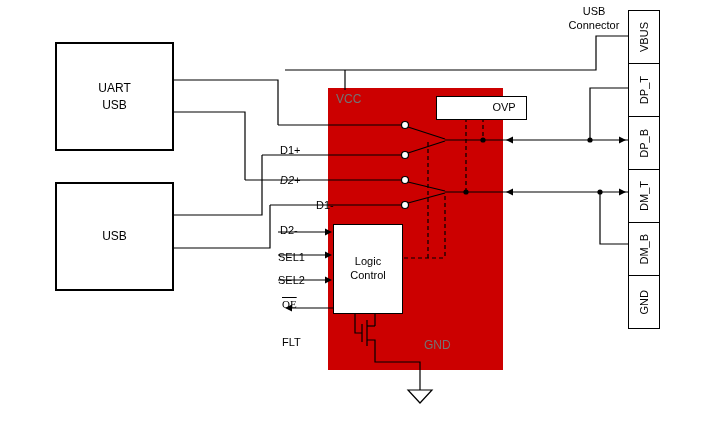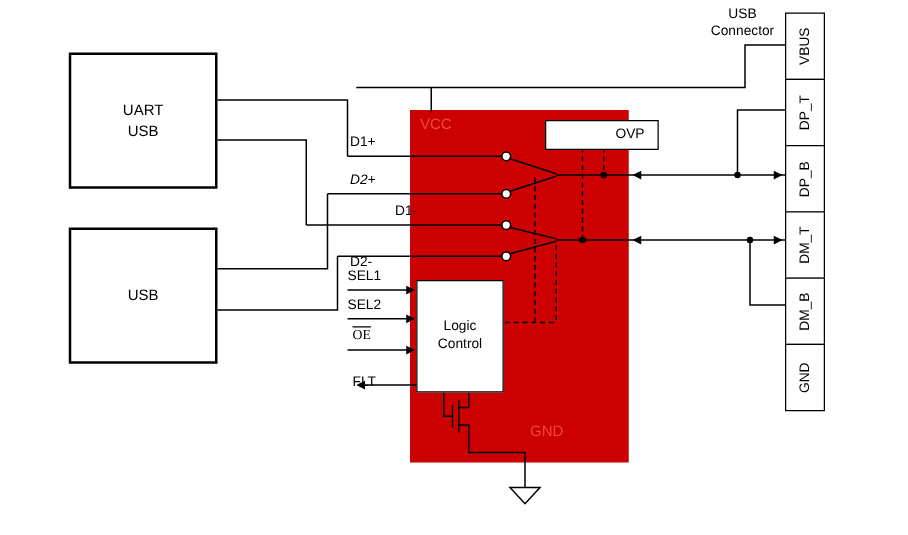--- a/index.html
+++ b/index.html
@@ -4,22 +4,22 @@
 <style>
   html,body{margin:0;padding:0;background:#fff;}
   body{font-family:"Liberation Sans",sans-serif;color:#000;}
   #canvas{position:relative;width:726px;height:428px;background:#fff;overflow:hidden;}
   .src-box{position:absolute;background:#fff;border:2px solid #000;display:flex;flex-direction:column;
            align-items:center;justify-content:center;font-size:12px;line-height:1.35;z-index:3;text-align:center;}
   .ic-block{position:absolute;background:#cc0000;z-index:1;}
   .white-box{position:absolute;background:#fff;border:1px solid #000;display:flex;flex-direction:column;
              align-items:center;justify-content:center;font-size:11px;line-height:1.25;z-index:3;text-align:center;}
   .svg-layer{position:absolute;left:0;top:0;z-index:2;}
-  .sig-label{position:absolute;font-size:11px;z-index:4;white-space:nowrap;}
-  .ic-label{position:absolute;font-size:12px;color:#ef4444;z-index:4;white-space:nowrap;}
+  .sig-label{position:absolute;font-size:11px;z-index:4;white-space:nowrap;margin-top:36px;}
+  .ic-label{position:absolute;font-size:12px;color:#737373;z-index:4;white-space:nowrap;}
   .overbar{text-decoration:overline;font-family:Liberation Serif, serif;}
   .conn-title{position:absolute;left:556px;top:4px;width:76px;text-align:center;font-size:11px;line-height:1.3;z-index:4;}
   .pin-col{position:absolute;left:628px;top:10px;z-index:3;}
   .pin{width:30px;height:52px;background:#fff;border:1px solid #000;margin-top:-1px;
        display:flex;align-items:center;justify-content:center;}
   .pin:first-child{margin-top:0;}
   .pin span{writing-mode:vertical-rl;transform:rotate(180deg);font-size:11px;}
 </style>
 </head>
 <body>
@@ -127,21 +127,21 @@
     <span>Logic</span>
     <span>Control</span>
   </div>
 
   <div class="ic-label" style="left:336px;top:92px;">VCC</div>
   <div class="ic-label" style="left:424px;top:338px;">GND</div>
 
   <div class="sig-label" style="left:280px;top:108px;">D1+</div>
   <div class="sig-label" style="left:280px;top:138px;font-style:italic;">D2+</div>
   <div class="sig-label" style="left:280px;top:163px;padding-left:36px;">D1-</div>
-  <div class="sig-label" style="left:280px;top:204px;text-align:right;">D2-</div>
+  <div class="sig-label" style="left:280px;top:188px;text-align:right;">D2-</div>
   <div class="sig-label" style="left:278px;top:215px;">SEL1</div>
   <div class="sig-label" style="left:278px;top:238px;">SEL2</div>
   <div class="sig-label overbar" style="left:282px;top:262px;">OE</div>
   <div class="sig-label" style="left:282px;top:300px;">FLT</div>
 
   <div class="conn-title">
     <div>USB</div>
     <div>Connector</div>
   </div>
   <div class="pin-col">

